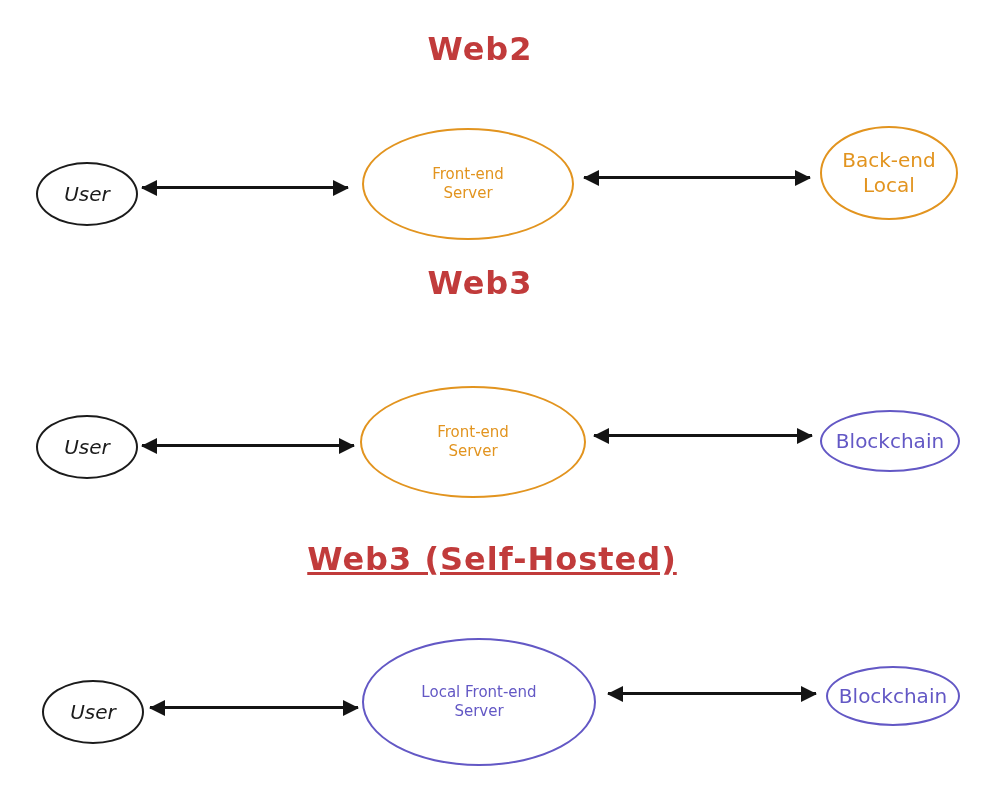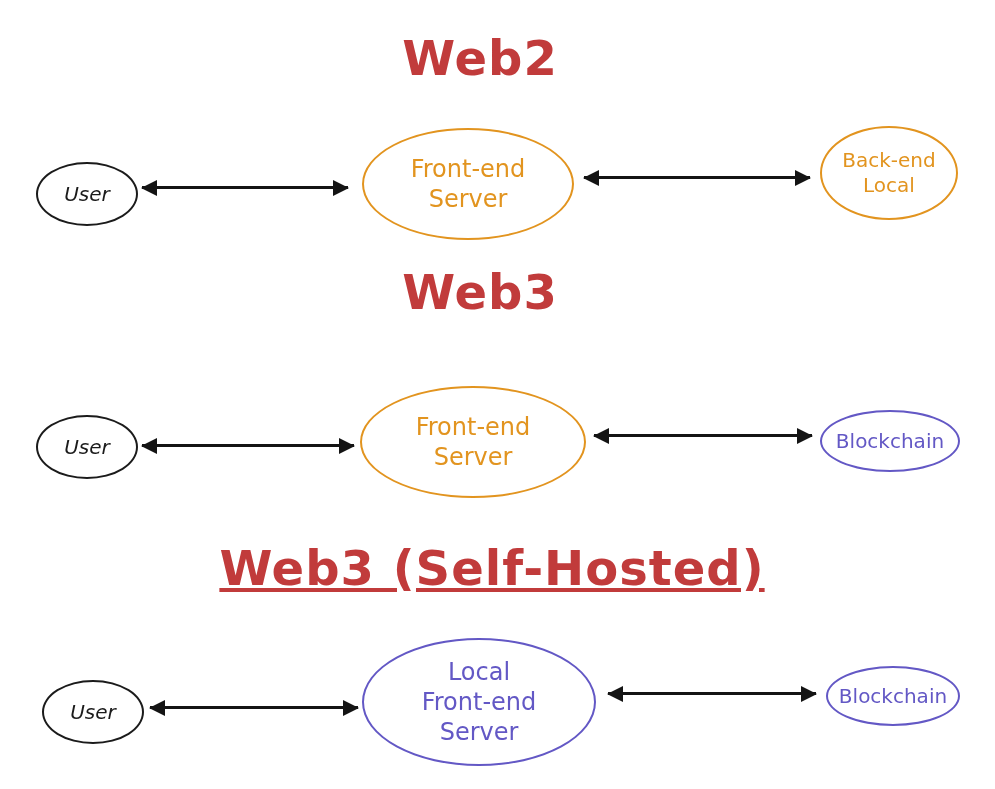--- a/index.html
+++ b/index.html
@@ -11,21 +11,21 @@
     position: relative;
     width: 995px;
     height: 789px;
     background: #ffffff;
     overflow: hidden;
     font-family: "DejaVu Sans", "Liberation Sans", sans-serif;
   }
   .title {
     position: absolute;
     transform: translateX(-50%);
-    font-size: 48px;
+    font-size: 32px;
     font-weight: 700;
     letter-spacing: 1px;
     color: var(--title-red, #c13b3b);
     white-space: nowrap;
     user-select: none;
   }
   .node {
     position: absolute;
     border-radius: 50%;
     background: #ffffff;
@@ -46,21 +46,21 @@
   }
   .node.purple {
     border: 2px solid var(--blockchain-purple, #6358c5);
     color: var(--blockchain-purple, #6358c5);
   }
   .label {
     display: inline-block;
     line-height: 1.25;
     font-weight: 500;
   }
-  .size-lg { font-size: 24px; }
+  .size-lg { font-size: 15px; }
   .size-md { font-size: 20px; }
   .narrow  { max-width: 120px; }
   .arrow {
     position: absolute;
     height: 3px;
     background: var(--arrow-black, #141414);
   }
   .arrow::before,
   .arrow::after {
     content: "";

